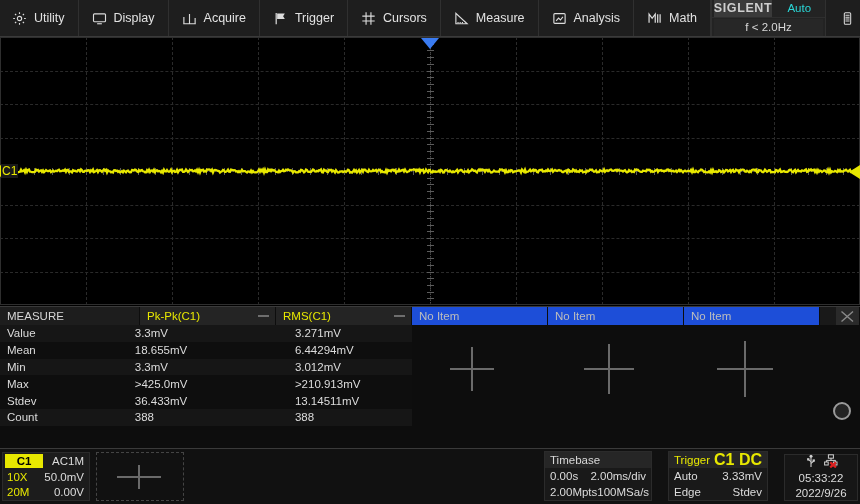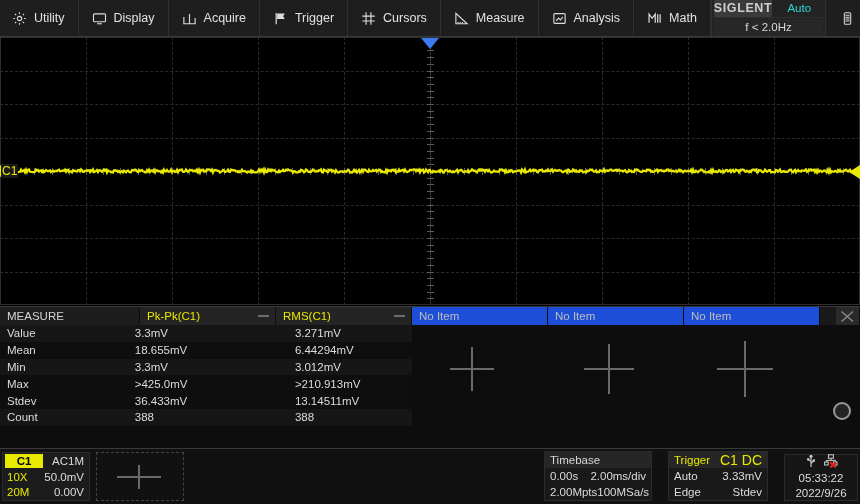--- a/index.html
+++ b/index.html
@@ -262,21 +262,21 @@
     display: flex; flex-direction: column;
     font-size: 11.5px;
   }
   .panel-head {
     display: flex; height: 16px; align-items: center;
     background: #262626;
     padding: 0 5px;
   }
   .panel-head .ttl { color: #e8e800; }
   .panel-head .ttl.gray { color: #d8d8d8; }
-  .panel-head .rt { margin-left: auto; color: #e8e800; font-weight: normal; font-size: 14px; }
+  .panel-head .rt { margin-left: auto; color: #e8e800; font-weight: bold; font-size: 16px; }
   .panel-row {
     display: flex; height: 16px; align-items: center;
     padding: 0 5px; color: #dcdcdc;
     background: #191919;
   }
   .panel-row .rt { margin-left: auto; }
   .panel-tb { width: 108px; }
   .panel-tr { width: 100px; }
   .panel-clock {
     width: 74px; background:#161616; border:1px solid #2b2b2b;

